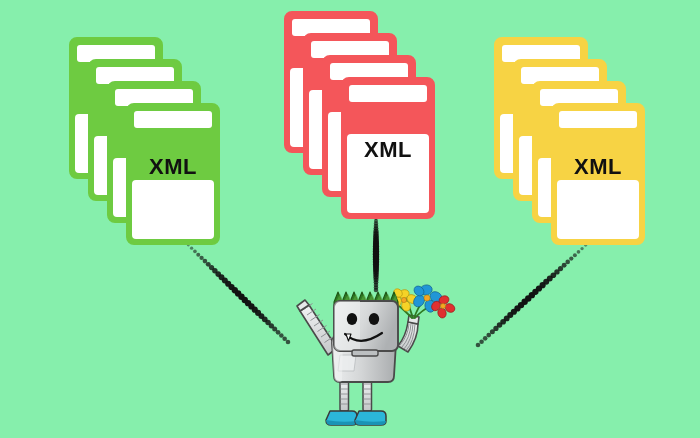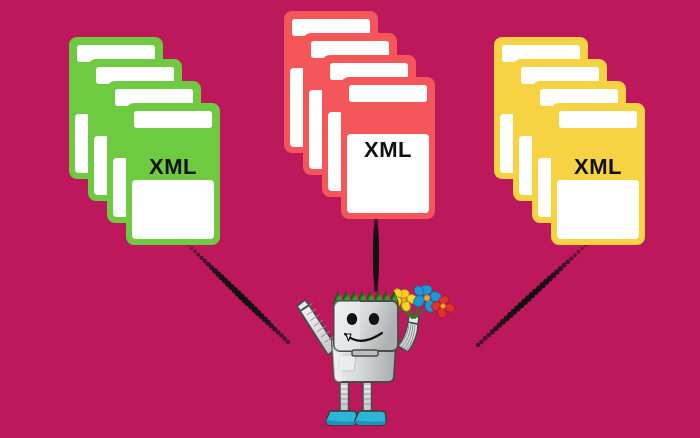--- a/index.html
+++ b/index.html
@@ -3,21 +3,21 @@
 <meta charset="utf-8">
 <style>
   html,body{margin:0;padding:0;}
   body{
     width:700px;height:438px;
     background:#ffffff;
     font-family:"Liberation Sans", sans-serif;
     overflow:hidden;
     position:relative;
   }
-  #stage{position:relative;width:700px;height:438px;background:#be185d;}
+  #stage{position:relative;width:700px;height:438px;background:#86efac;}
   .layer{position:absolute;left:0;top:0;width:700px;height:438px;}
   .xml-label{
     position:absolute;
     font-family:"Liberation Sans", sans-serif;
     font-weight:bold;
     color:#111111;
     letter-spacing:0.5px;
     user-select:none;
     white-space:nowrap;
   }

